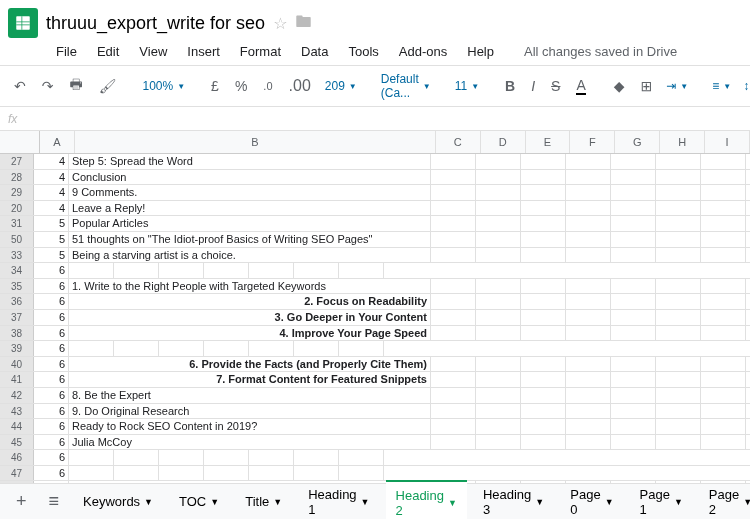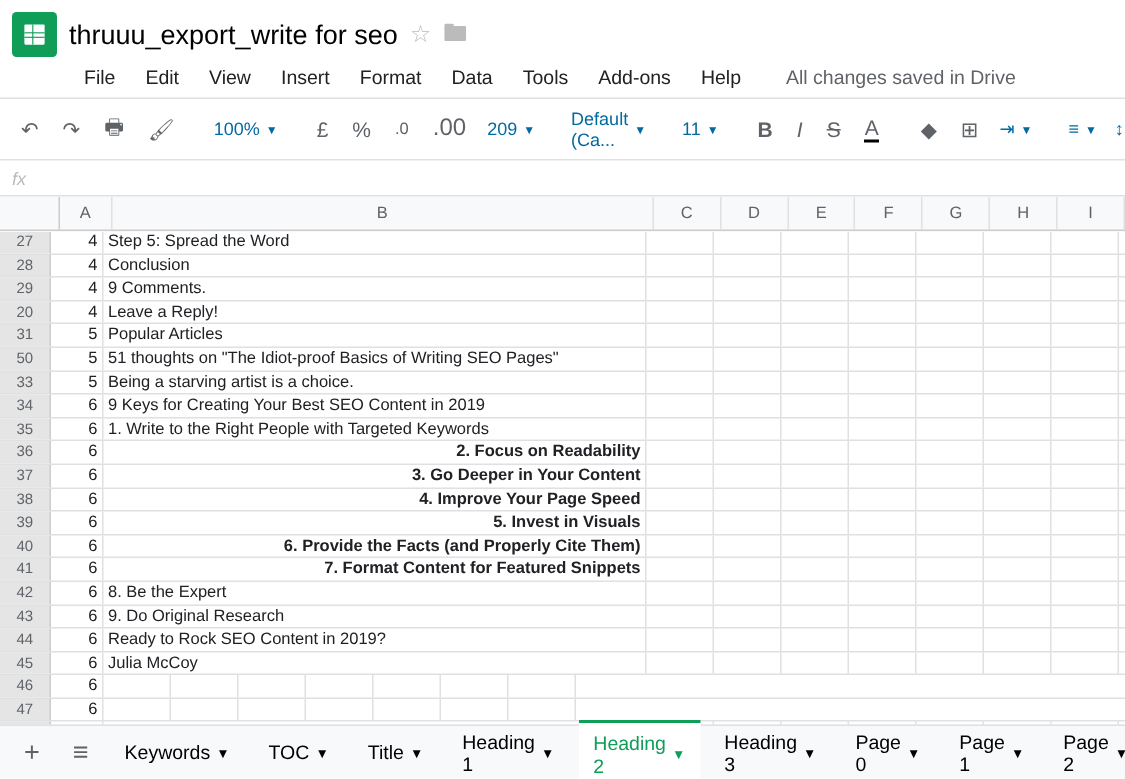--- a/index.html
+++ b/index.html
@@ -223,21 +223,20 @@
         <div class="cell colS"></div>
         <div class="cell colS"></div>
         <div class="cell colS"></div>
         <div class="cell colS"></div>
         <div class="cell colS"></div>
         <div class="cell colS"></div>
       </div>
       <div class="gr">
         <div class="row-num">34</div>
         <div class="cell colA">6</div>
-        <div class="cell colB">9 Keys for Creating Your Best SEO Content in 2019</div>
         <div class="cell colS"></div>
         <div class="cell colS"></div>
         <div class="cell colS"></div>
         <div class="cell colS"></div>
         <div class="cell colS"></div>
         <div class="cell colS"></div>
         <div class="cell colS"></div>
       </div>
       <div class="gr">
         <div class="row-num">35</div>
@@ -283,21 +282,20 @@
         <div class="cell colS"></div>
         <div class="cell colS"></div>
         <div class="cell colS"></div>
         <div class="cell colS"></div>
         <div class="cell colS"></div>
         <div class="cell colS"></div>
       </div>
       <div class="gr">
         <div class="row-num">39</div>
         <div class="cell colA">6</div>
-        <div class="cell colB bold">5. Invest in Visuals</div>
         <div class="cell colS"></div>
         <div class="cell colS"></div>
         <div class="cell colS"></div>
         <div class="cell colS"></div>
         <div class="cell colS"></div>
         <div class="cell colS"></div>
         <div class="cell colS"></div>
       </div>
       <div class="gr">
         <div class="row-num">40</div>

